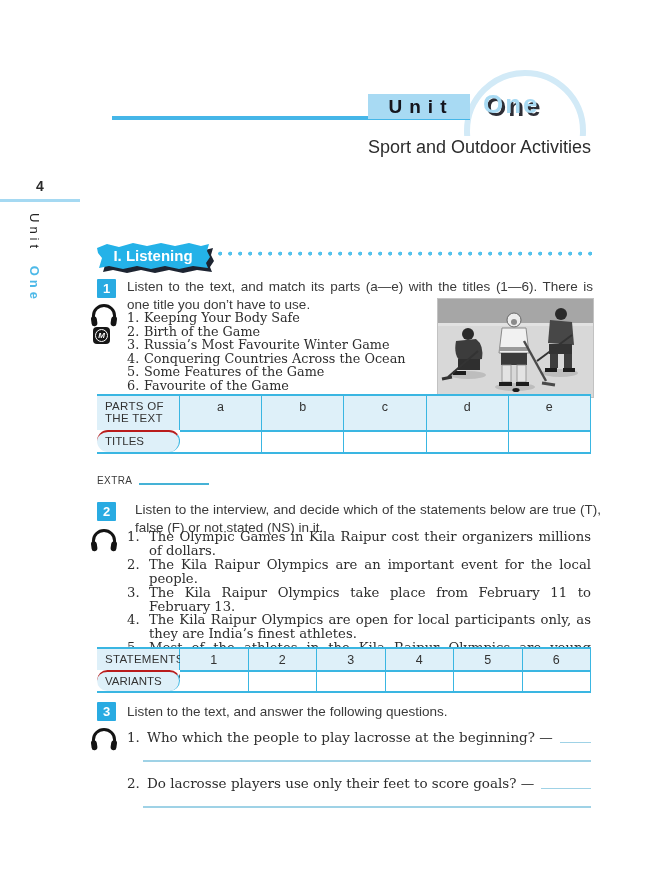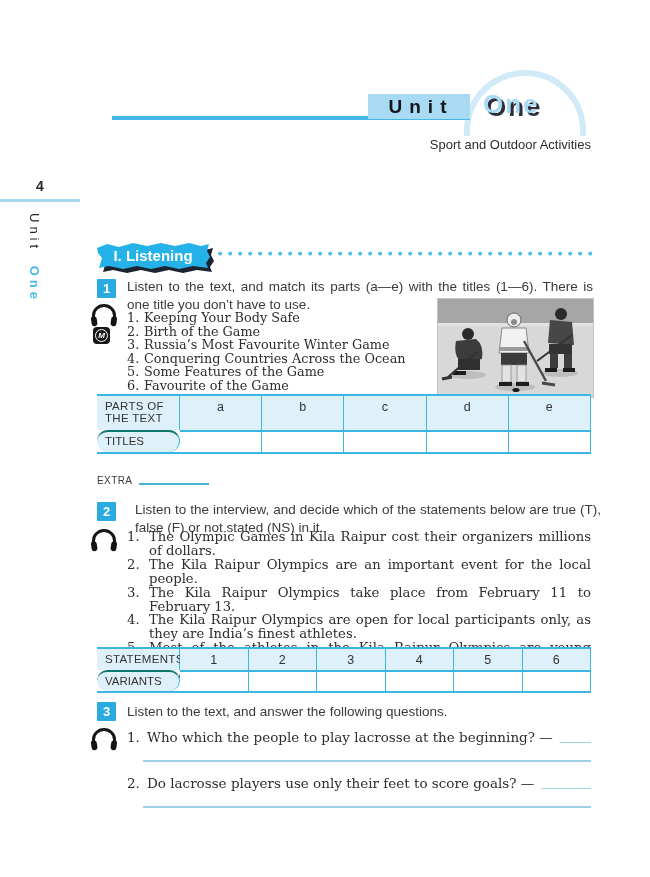--- a/index.html
+++ b/index.html
@@ -18,21 +18,21 @@
   
   .header-arc{position:absolute;left:464px;top:70px;width:110px;height:110px;
               border:6px solid #d2eaf7;border-radius:50%;
               clip-path:inset(0 0 46% 0);}
   .header-rule{position:absolute;left:112px;top:116px;width:358px;height:4px;background:#45b6e8;}
   .unit-box{position:absolute;left:368px;top:94px;width:102px;height:25px;background:#a8daf3;
             color:#15151d;font-weight:bold;font-size:19px;letter-spacing:7px;
             text-align:center;line-height:25px;padding-left:4px;box-sizing:border-box;}
   .unit-one{position:absolute;left:483px;top:89px;font-size:26px;font-weight:bold;
             letter-spacing:2px;color:#a8daf3;text-shadow:3px 3px 0 #2e2e36;}
-  .subtitle{position:absolute;right:59px;top:137px;font-size:13px;color:#2c2c2c;}
+  .subtitle{position:absolute;right:59px;top:137px;font-size:18px;color:#2c2c2c;}
 
   
   .ribbon{position:absolute;left:95px;top:239px;width:122px;height:36px;}
   .ribbon text{font-family:"Liberation Sans",sans-serif;font-weight:bold;font-size:15px;fill:#fff;}
   .dots{position:absolute;left:218px;top:251px;width:378px;height:6px;
         background-image:radial-gradient(circle at 2.2px 2.6px,#53c2ec 1.7px,transparent 2.3px);
         background-size:10px 6px;background-repeat:repeat-x;}
 
   
   .badge{position:absolute;width:19px;height:19px;background:#29abe2;color:#fff;
@@ -61,21 +61,21 @@
          background:#cfcfcf;}
 
   
   .ans-table{position:absolute;left:97px;width:494px;display:grid;
              border-top:2px solid #3ab6e2;border-bottom:2px solid #3ab6e2;}
   .ans-table .cell{box-sizing:border-box;border-right:1.5px solid #3ab6e2;
                    font-size:11.5px;color:#333;}
   .ans-table .lbl{padding:4px 4px 2px 8px;background:#def0f9;letter-spacing:.3px;}
   .ans-table .hdr{background:#def0f9;text-align:center;font-size:12.5px;padding-top:4px;}
   .ans-table .blank{background:#fff;}
-  .ans-table .r2lbl{border-top:2px solid #0f766e;background:#def0f9;padding:3px 4px 2px 8px;border-radius:11px;}
+  .ans-table .r2lbl{border-top:2px solid #b91c1c;background:#def0f9;padding:3px 4px 2px 8px;border-radius:11px;}
   .ans-table .r2{border-top:2px solid #3ab6e2;}
   .t1{top:394px;grid-template-columns:83px repeat(5,82.2px);grid-template-rows:34px 22px;}
   .t2{top:647px;grid-template-columns:83px repeat(6,68.5px);grid-template-rows:21px 21px;}
 
   .extra{position:absolute;left:97px;top:475px;font-size:10px;color:#3a3a3a;letter-spacing:.4px;}
   .extra .line{display:inline-block;width:70px;border-bottom:2px solid #45b2d6;
                margin-left:7px;transform:translateY(1px);}
 
   
   .q-row{position:absolute;left:127px;width:464px;display:flex;

